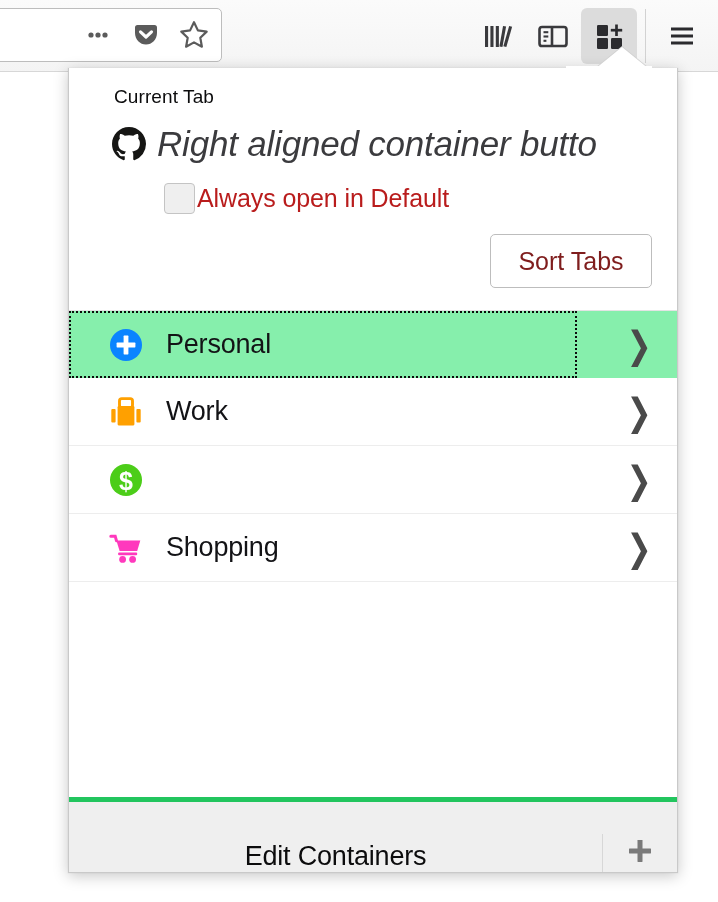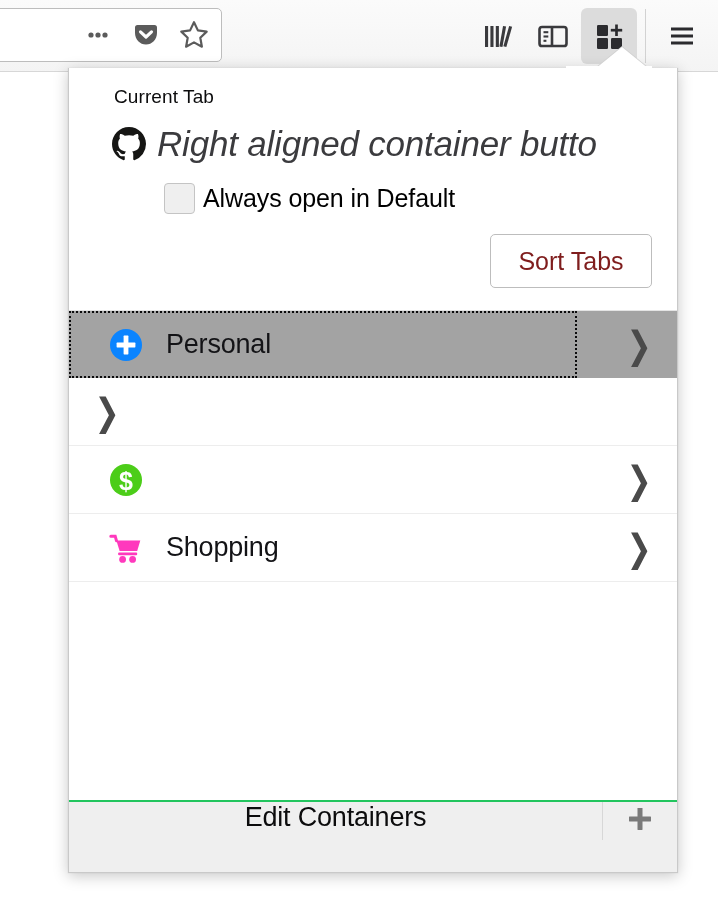--- a/index.html
+++ b/index.html
@@ -171,22 +171,22 @@
   .cbx {
     width: 31px; height: 31px;
     border: 1px solid #c4c4c4;
     border-radius: 4px;
     background: #efefef;
     flex: 0 0 31px;
     box-sizing: border-box;
   }
   .always-open-label {
     font-size: 25px;
-    color: #000000;
-    margin-left: 8px;
+    color: #b91c1c;
+    margin-left: 2px;
     letter-spacing: -0.1px;
   }
 
   .sort-row {
     display: flex;
     justify-content: flex-end;
     padding: 14px 25px 22px 0;
   }
   .sort-btn {
     min-width: 162px;
@@ -211,21 +211,21 @@
   .container-row {
     display: flex;
     align-items: stretch;
     height: 67px;
     border-bottom: 1px solid #ededed;
     background: #ffffff;
     position: relative;
     cursor: pointer;
   }
   .container-row.selected {
-    background: #a3a3a3;
+    background: #86efac;
     border-bottom: none;
     gap: 24px;
   }
   .container-row.selected .row-main {
     outline: 2px dotted #0c0c0d;
     outline-offset: -2px;
   }
   .row-main {
     flex: 1 1 auto;
     display: flex;
@@ -259,23 +259,23 @@
     line-height: 1;
     transform: scaleY(1.25);
     font-family: "DejaVu Sans", sans-serif;
   }
 
   
   .panel-footer {
     flex: 0 0 auto;
     height: 70px;
     background: #efefef;
-    border-top: 2px solid #22c55e;
-    display: flex;
-    align-items: flex-start;
+    border-top: 5px solid #22c55e;
+    display: flex;
+    align-items: flex-end;
   }
   .edit-containers {
     flex: 1 1 auto;
     display: flex;
     align-items: center;
     justify-content: center;
     font-size: 27px;
     color: #0c0c0d;
     cursor: pointer;
     letter-spacing: -0.2px;
@@ -410,20 +410,31 @@
           </svg>
         </span>
         <span class="cname">Personal</span>
       </div>
       <div class="row-chevron">
         <span class="chev">❯</span>
       </div>
     </div>
 
     <div class="container-row">
+      <div class="row-main">
+        <span class="cicon">
+          <svg width="38" height="38" viewBox="0 0 38 38">
+            <rect x="12.5" y="5.6" width="13" height="9" rx="2.3" fill="none" stroke="#ffa000" stroke-width="2.9"></rect>
+            <rect x="10.6" y="13.1" width="16.8" height="19.3" rx="1.1" fill="#ffa000"></rect>
+            <rect x="4.3" y="15.9" width="4.3" height="13.6" rx="1" fill="#ffa000"></rect>
+            <rect x="29.4" y="15.9" width="4.3" height="13.6" rx="1" fill="#ffa000"></rect>
+          </svg>
+        </span>
+        <span class="cname">Work</span>
+      </div>
       <div class="row-chevron">
         <span class="chev">❯</span>
       </div>
     </div>
 
     <div class="container-row">
       <div class="row-main">
         <span class="cicon">
           <svg width="38" height="38" viewBox="0 0 38 38">
             <circle cx="19" cy="19" r="16" fill="#4ccd19"></circle>

